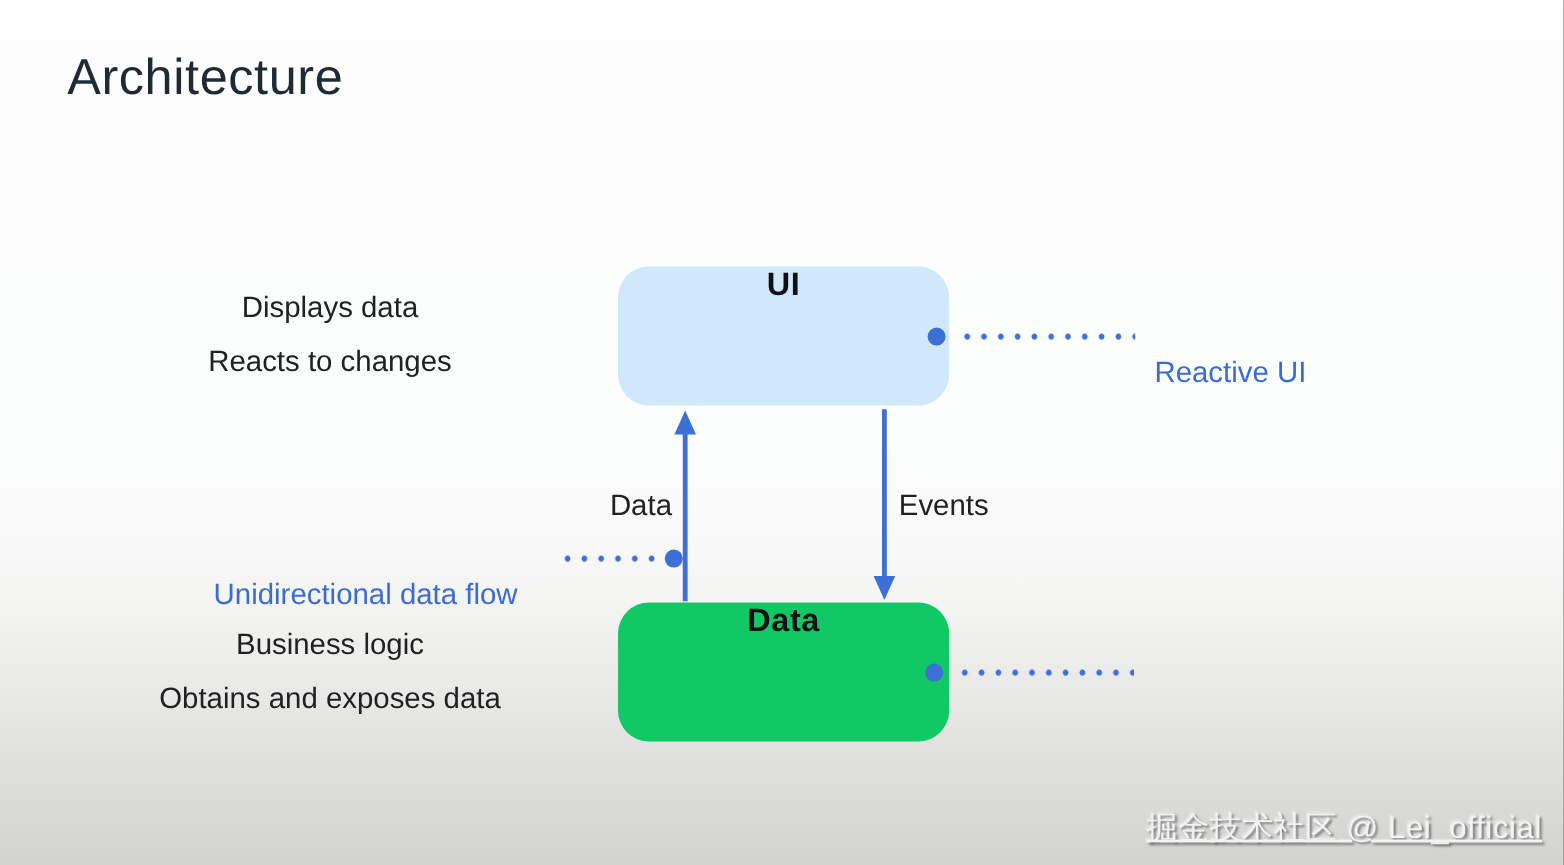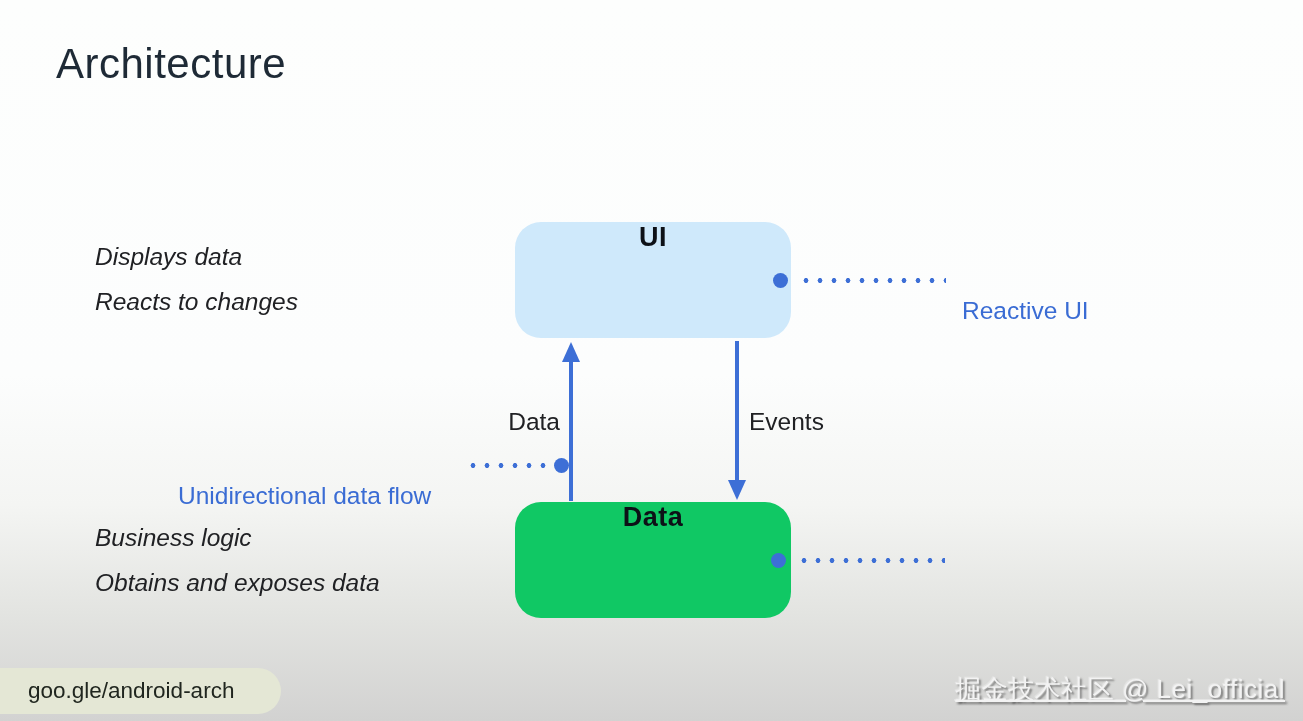--- a/index.html
+++ b/index.html
@@ -11,23 +11,22 @@
     background:linear-gradient(180deg,#fdfefd 0%,#fcfdfd 52%,#f4f5f3 70%,#e3e4e1 85%,#d2d2d1 100%);
   }
   .abs{position:absolute;}
   .slide-title{
     left:56px;top:40px;
     font-size:42px;font-weight:400;
     color:#1e2a36;letter-spacing:.5px;
   }
   .annot{
     font-size:24.5px;color:#202124;
-    text-align:left;width:360px;left:95px;
+    text-align:center;width:360px;left:95px;
     white-space:nowrap;
-    font-style:italic;
   }
   .node{
     width:276px;height:116px;left:515px;
     border-radius:26px;
     display:flex;align-items:flex-start;justify-content:center;
   }
   .node-ui{top:222px;background:#cfe9fb;}
   .node-data{top:502px;background:#10c864;}
   .node-label{
     font-size:27px;font-weight:700;color:#0d1117;letter-spacing:.5px;
@@ -110,19 +109,16 @@
   <div class="abs annot" style="top:569px;">Obtains and exposes data</div>
   <div class="abs annot" style="top:524px;">Business logic</div>
 
   <div class="abs node node-data">
     <span class="node-label">Data</span>
   </div>
 
   <div class="abs bigdot" style="left:771px;top:553px;"></div>
   <div class="abs dotline" style="left:797px;top:558px;width:148px;"></div>
 
-  <div class="abs footer-pill">
-    <span class="footer-link">goo.gle/android-arch</span>
-  </div>
 
   <div class="abs watermark">掘金技术社区 @ Lei_official</div>
 
 </div>
 
 </body></html>

